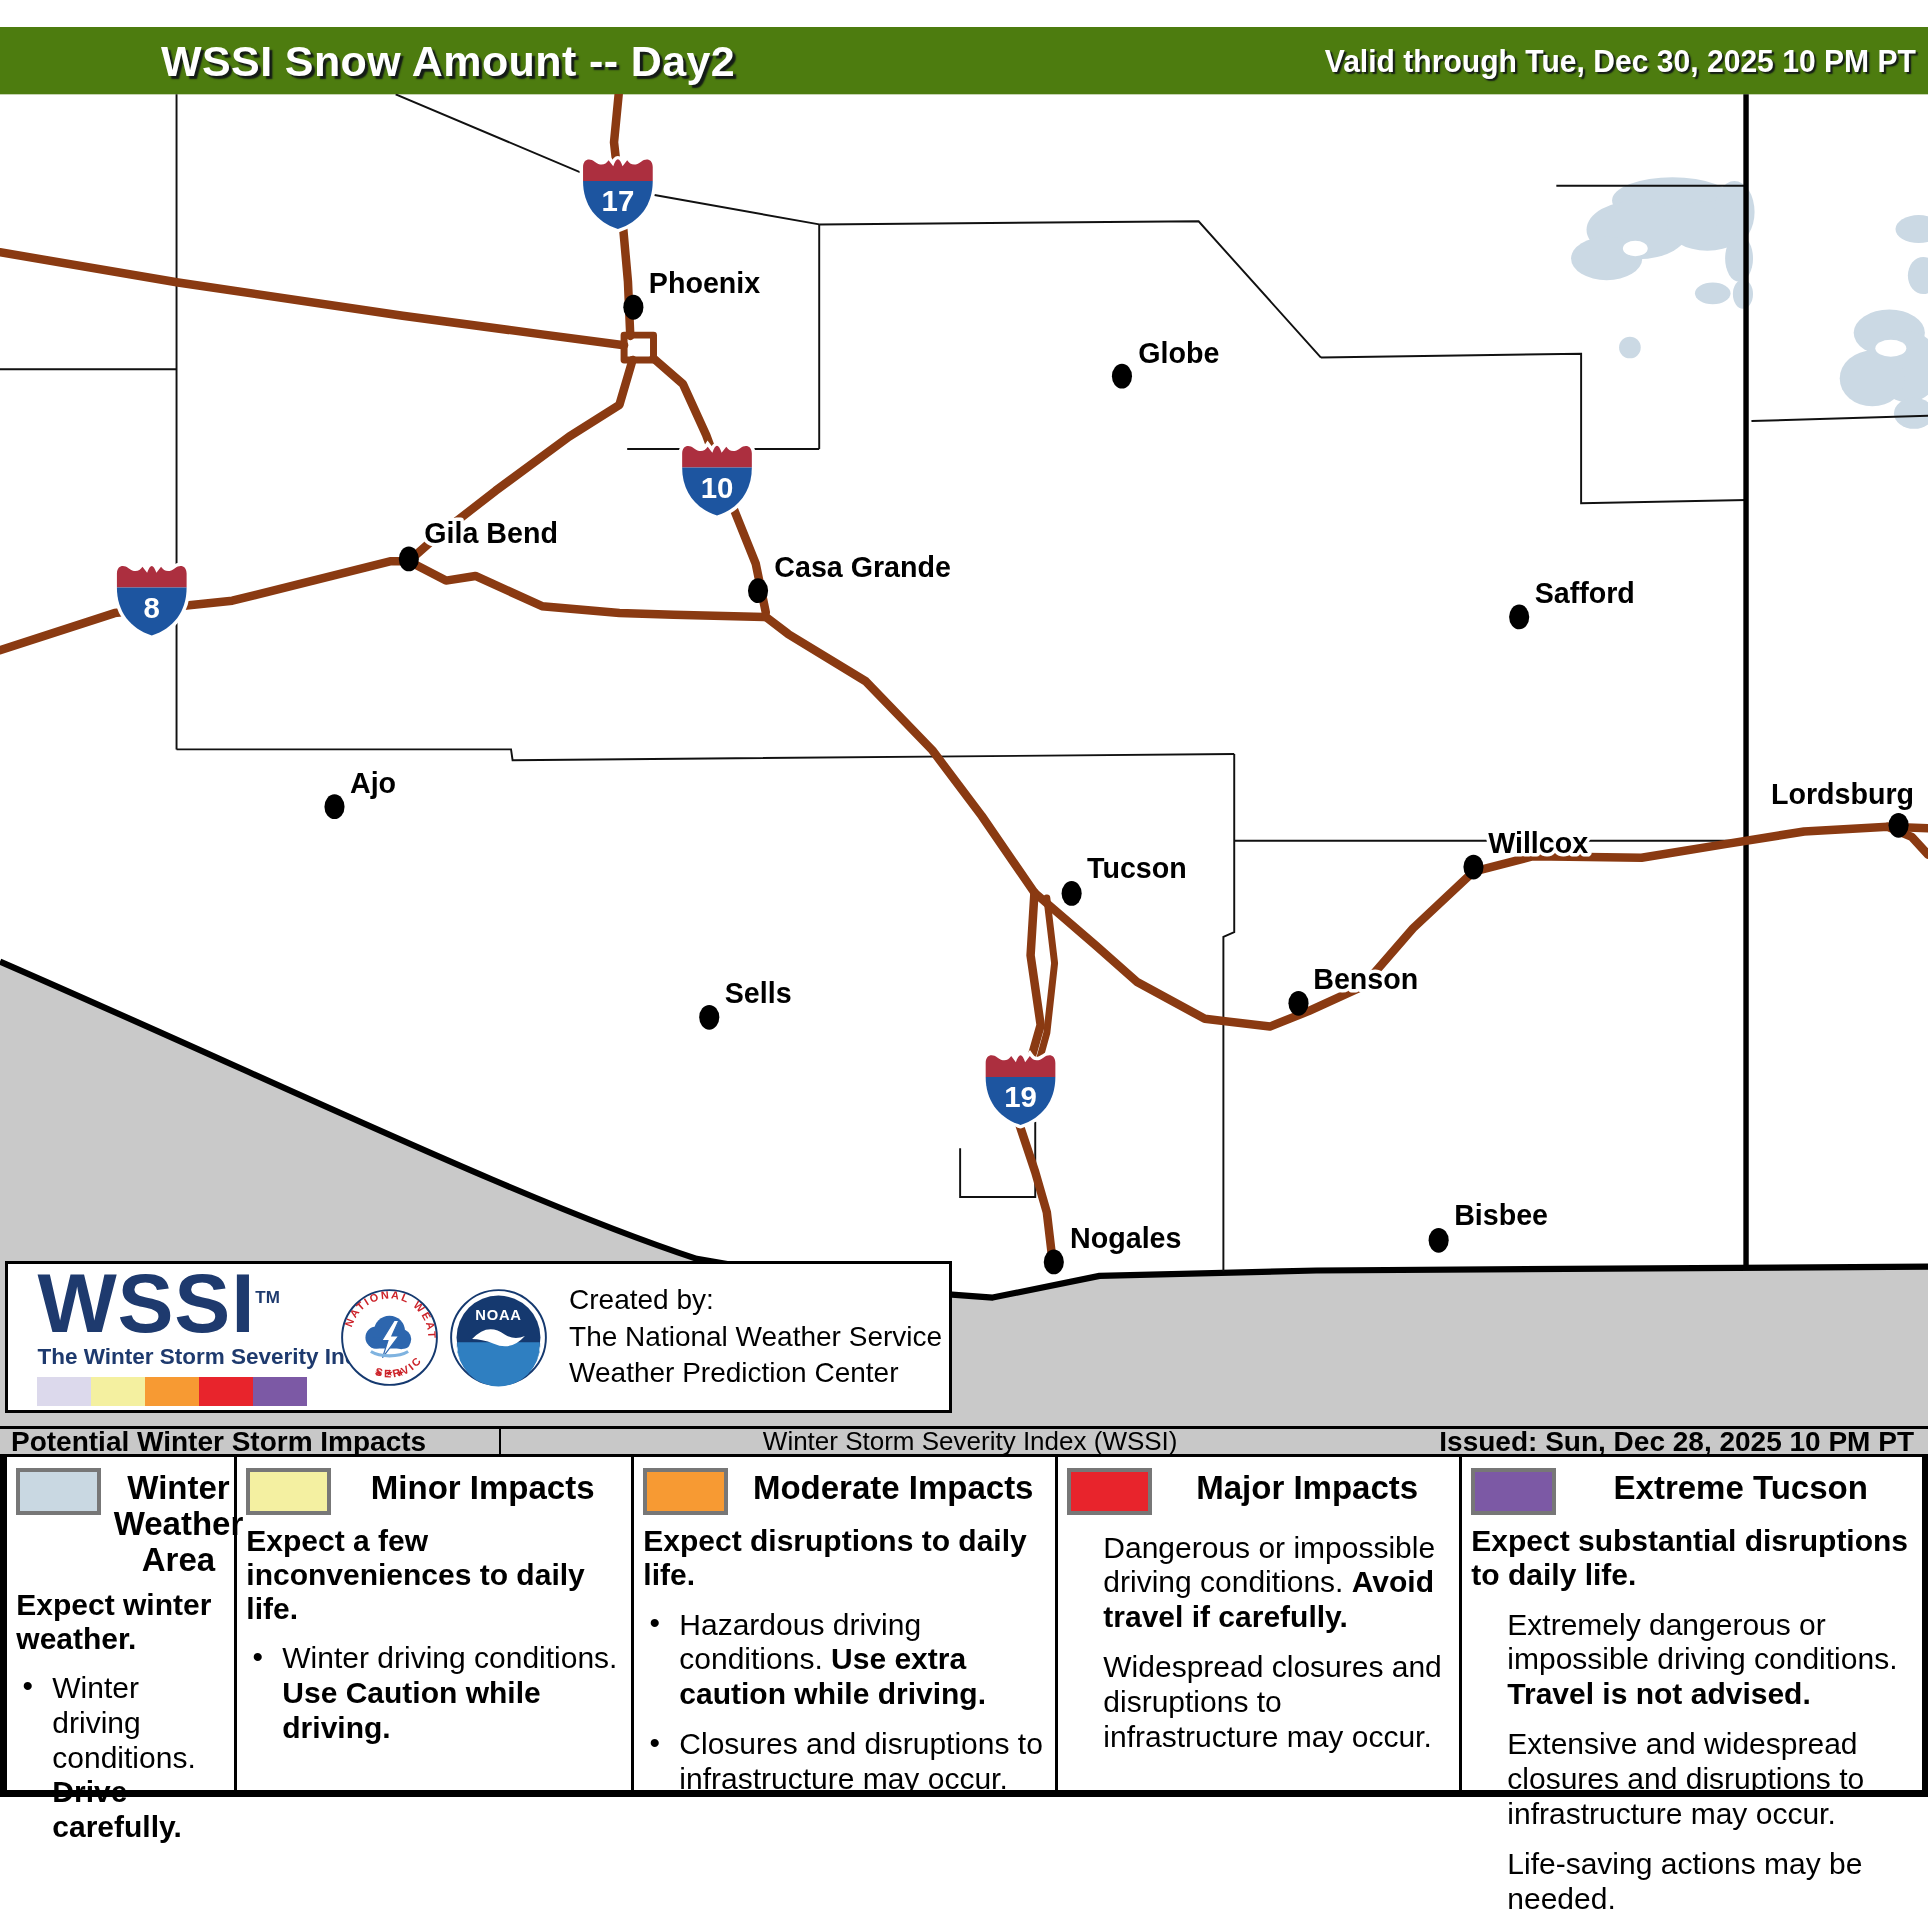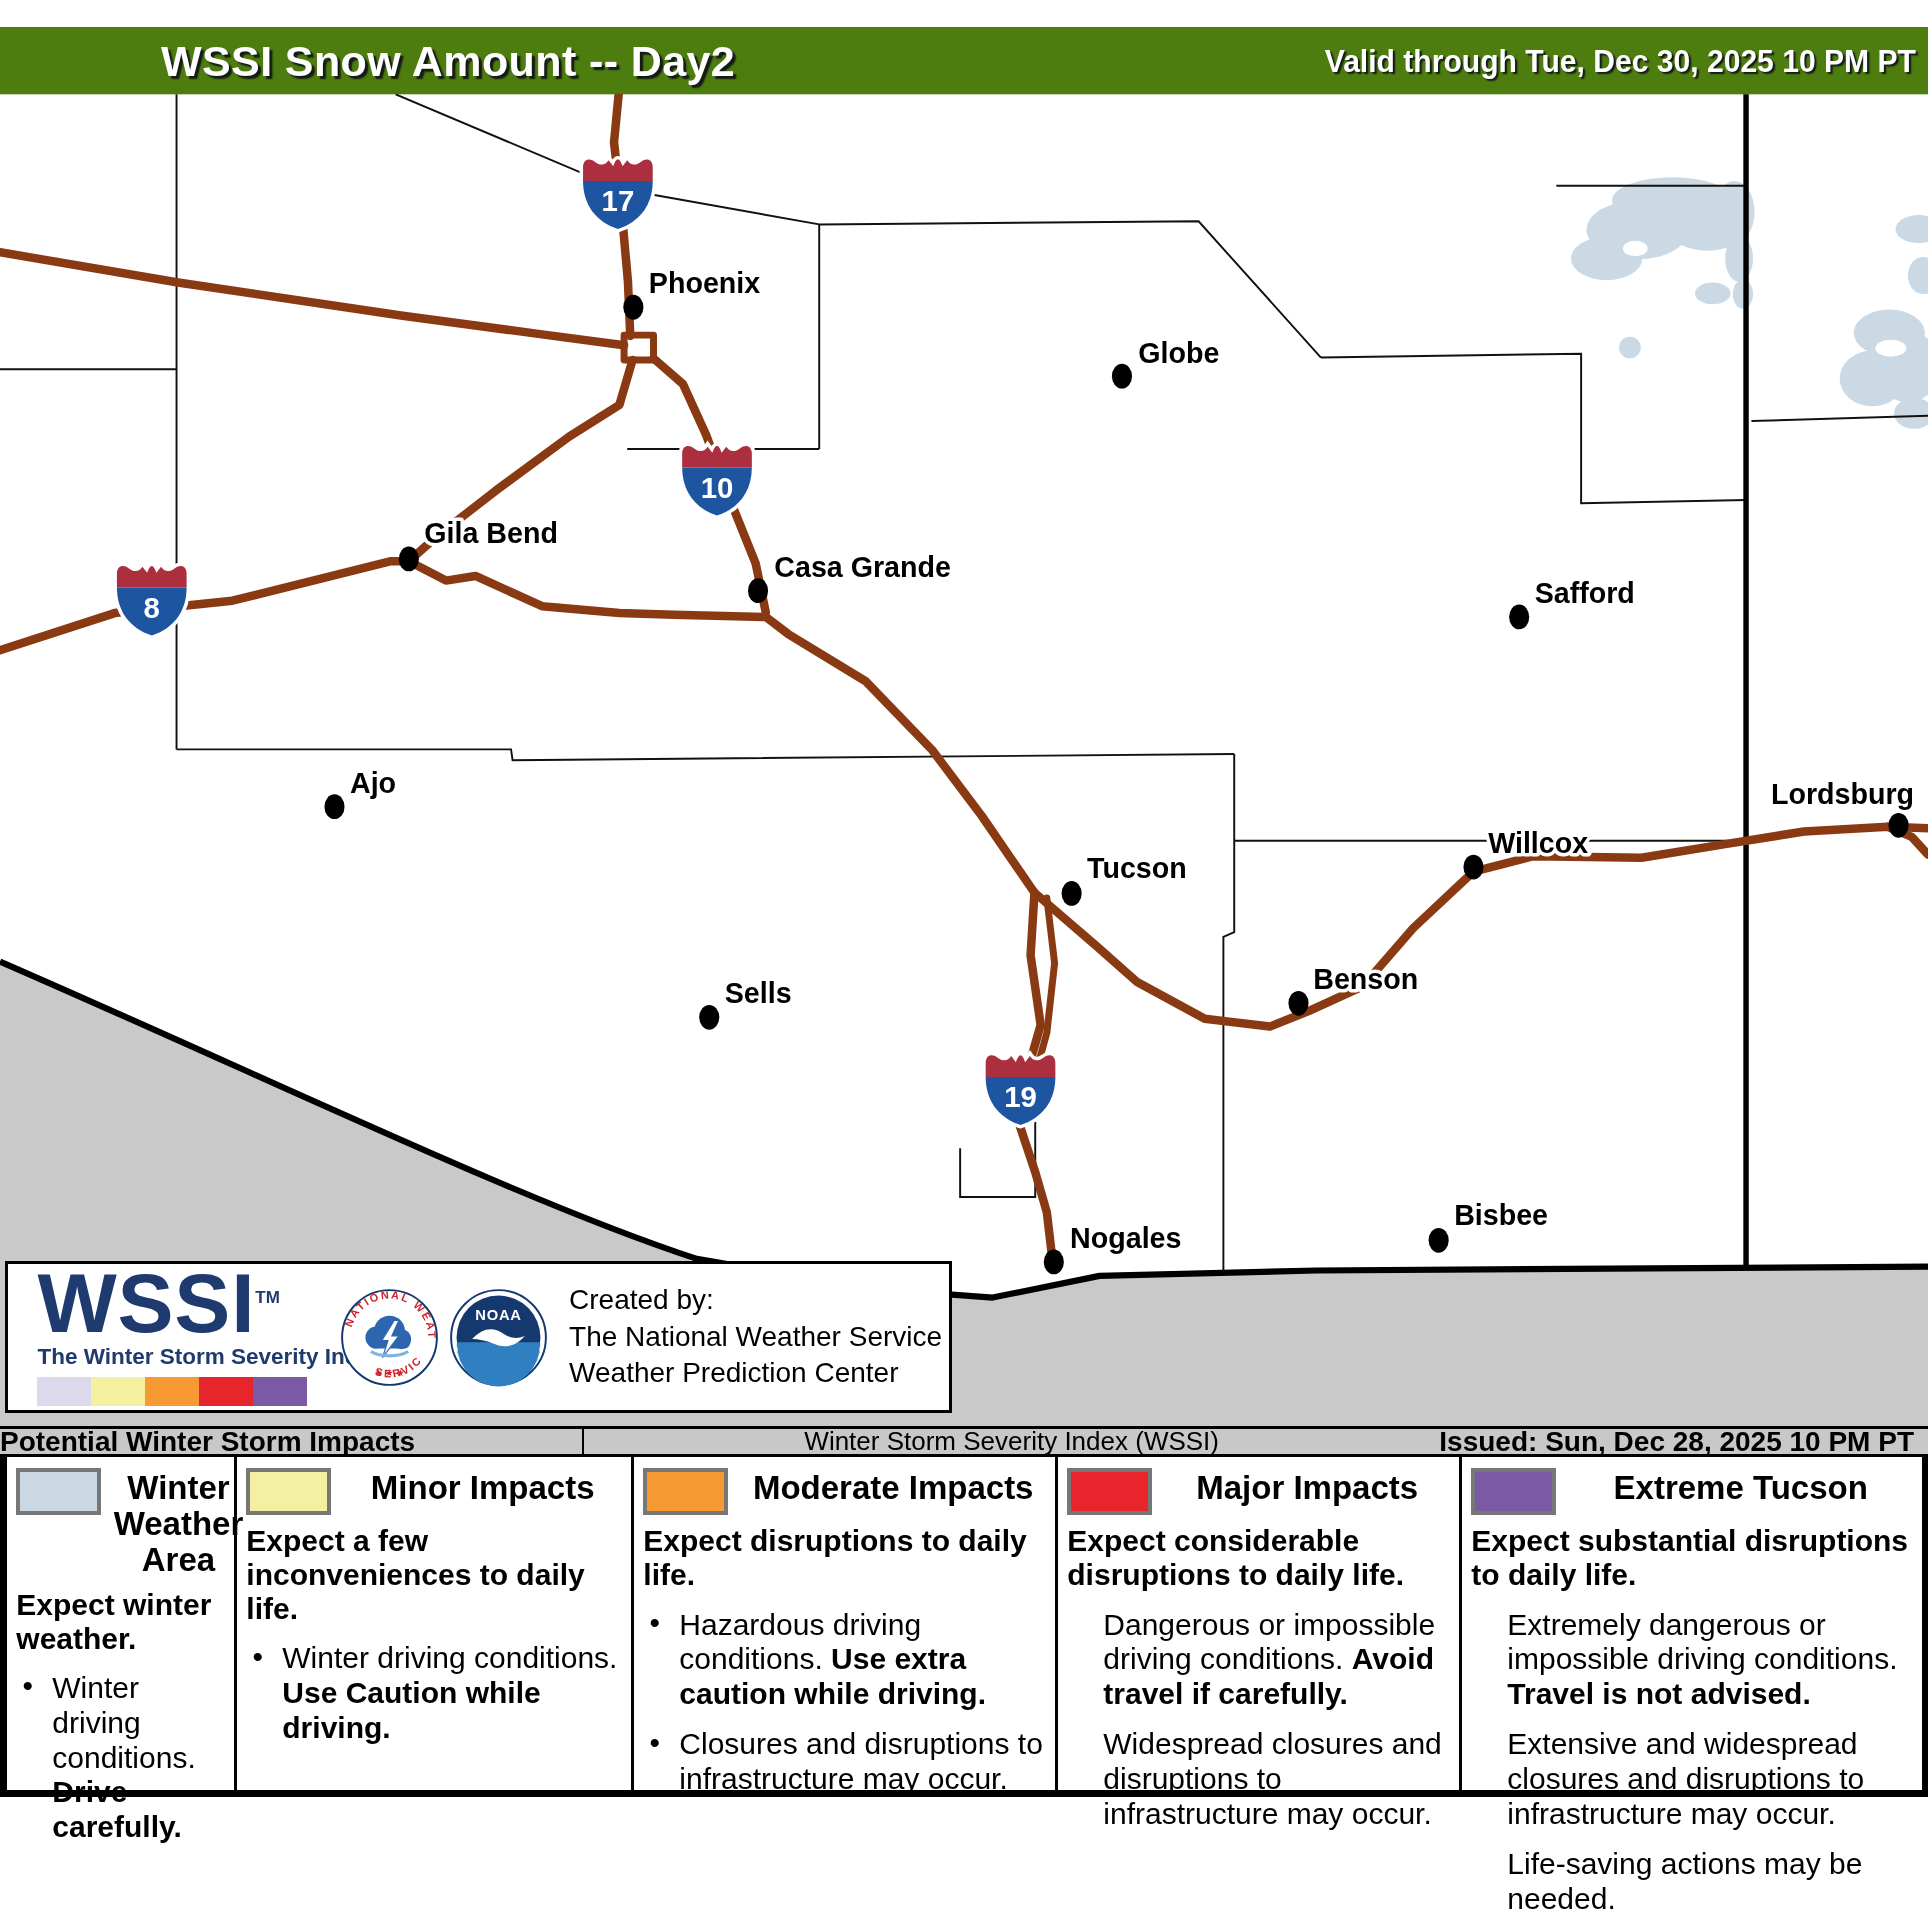--- a/index.html
+++ b/index.html
@@ -28,21 +28,21 @@
   .wssi-sub{font-size:22.5px;font-weight:bold;color:#1e3a6e;margin-top:4.6px;white-space:nowrap;}
   .wssi-strip{display:flex;margin-top:6.2px;}
   .wssi-strip div{width:54px;height:29px;}
   .logos{display:flex;align-items:center;margin-left:23px;gap:7.7px;}
   .createdby{margin-left:20px;font-size:28px;color:#000;line-height:1.32;}
 
   
   .bar{position:absolute;left:0;top:1426px;width:1928px;height:31px;background:#c8c8c8;
        border-top:3.1px solid #000;border-bottom:3.1px solid #000;box-sizing:border-box;
        display:flex;align-items:center;}
-  .bar .b1{width:584px;font-size:28px;font-weight:bold;box-sizing:border-box;
+  .bar .b1{width:501px;padding-left:11px;font-size:28px;font-weight:bold;box-sizing:border-box;
            border-right:2.3px solid #000;height:100%;display:flex;align-items:center;}
   .bar .b2{flex:1;text-align:center;font-size:26px;}
   .bar .b3{padding-right:14px;font-size:28px;font-weight:bold;}
 
   
   .legend{position:absolute;left:0;top:1457px;width:1928px;height:340px;background:#fff;
           border-left:7.7px solid #000;border-right:6.2px solid #000;border-bottom:7.7px solid #000;
           box-sizing:border-box;display:flex;}
   .col{box-sizing:border-box;padding:11px 9.3px 7.7px 9.3px;border-right:3.1px solid #000;}
   .col:last-child{border-right:none;}
@@ -285,21 +285,20 @@
       <div class="item">
         <span class="blt">•</span><span>Closures and disruptions to infrastructure may occur.</span><b></b>
       </div>
     </div>
 
     <div class="col c4">
       <div class="trow">
         <div class="sw" style="background-color: rgb(232, 36, 44);"></div>
         <div class="ttl">Major Impacts</div>
       </div>
-      <div class="lead">Expect considerable disruptions to daily life.</div>
       <div class="item nob">
         <span>Dangerous or impossible driving conditions. </span><b>Avoid travel if carefully.</b>
       </div>
       <div class="item nob">
         <span>Widespread closures and disruptions to infrastructure may occur.</span><b></b>
       </div>
     </div>
 
     <div class="col c5">
       <div class="trow">

